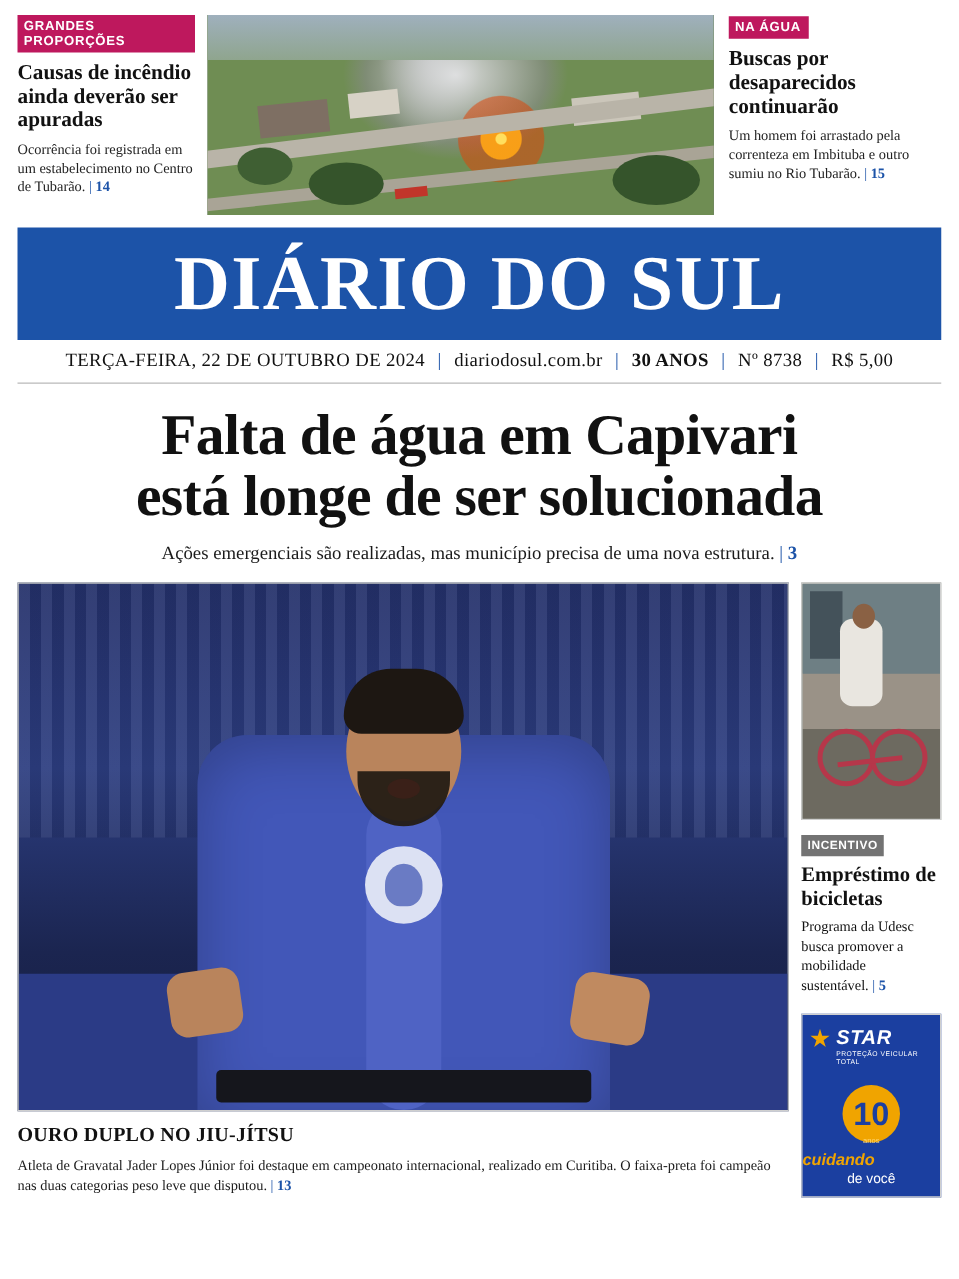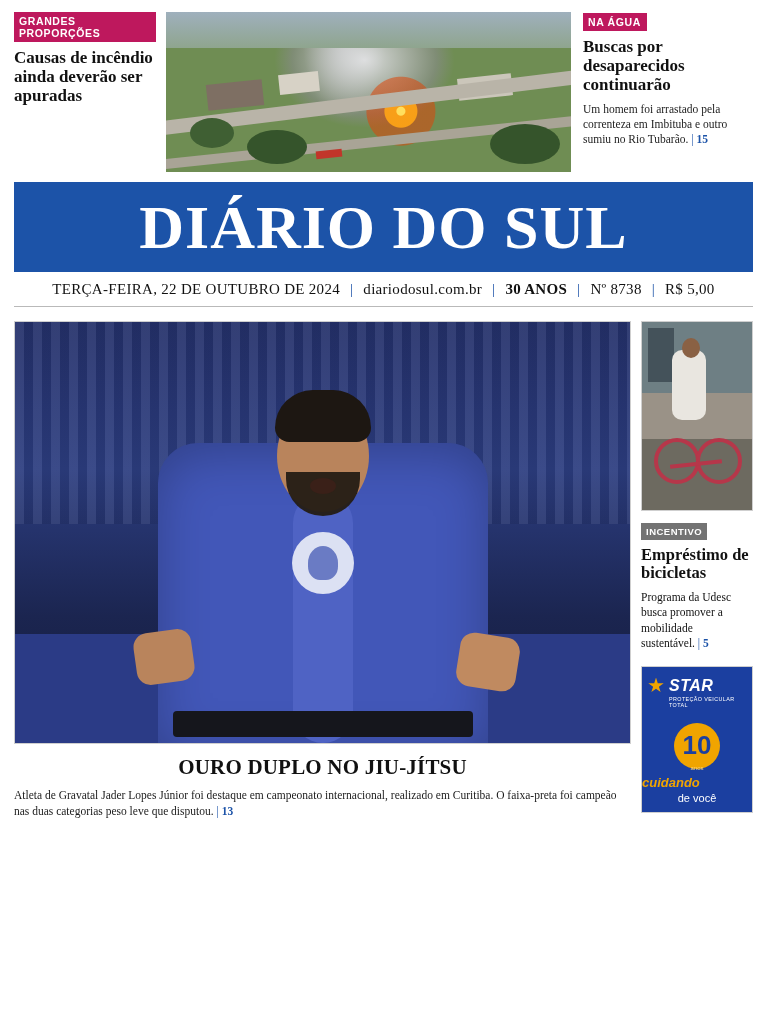--- a/index.html
+++ b/index.html
@@ -119,21 +119,21 @@
   .ph-judo .fistL{position:absolute;left:120px;bottom:60px;width:58px;height:52px;
     background:#b9845c;border-radius:14px;transform:rotate(-8deg);}
   .ph-judo .fistR{position:absolute;right:112px;bottom:54px;width:60px;height:54px;
     background:#c08a60;border-radius:14px;transform:rotate(9deg);}
   .ph-judo .patch{position:absolute;left:50%;top:210px;transform:translateX(-50%);
     width:62px;height:62px;border-radius:50%;background:#e9ecf7;opacity:.92;}
   .ph-judo .patch:after{content:"";position:absolute;left:16px;top:14px;width:30px;height:34px;
     background:#6d7ec4;border-radius:50% 50% 40% 40%;}
 
   .photo-caption-h{
-    text-align:center;font-weight:bold;font-size:21px;margin:11px 0 8px;letter-spacing:.2px;
+    font-weight:bold;font-size:16px;margin:11px 0 8px;letter-spacing:.2px;
   }
   .photo-caption-p{
     font-size:11.5px;line-height:1.38;margin:0;color:#1b1b1b;
   }
 
   
   .side-photo{
     width:112px;height:190px;border:1px solid #cfcfcf;box-sizing:border-box;
     position:relative;overflow:hidden;background:#8a8f84;
   }
@@ -176,20 +176,21 @@
 </head>
 <body>
 
 <div class="page">
 
   <div class="topstrip">
 
     <div class="top-left">
       <div class="kicker">GRANDES PROPORÇÕES</div>
       <h2>Causas de incêndio ainda deverão ser apuradas</h2>
+      <p><span>Ocorrência foi registrada em um estabelecimento no Centro de Tubarão.</span><span class="sep">&nbsp;|&nbsp;</span><span class="pg">14</span></p>
     </div>
 
     <div class="top-photo">
       <div class="ph-fire">
         <div class="strip"></div>
         <div class="bld b1"></div>
         <div class="bld b2"></div>
         <div class="bld b3"></div>
         <div class="road"></div>
         <div class="road2"></div>
@@ -216,20 +217,27 @@
     <span class="bar">|</span>
     <span>diariodosul.com.br</span>
     <span class="bar">|</span>
     <b>30 ANOS</b>
     <span class="bar">|</span>
     <span>Nº 8738</span>
     <span class="bar">|</span>
     <span>R$ 5,00</span>
   </div>
 
+  <div class="lead">
+    <h1>
+      <span>Falta de água em Capivari</span><br>
+      <span>está longe de ser solucionada</span>
+    </h1>
+    <p class="sub"><span>Ações emergenciais são realizadas, mas município precisa de uma nova estrutura.</span><span class="sep">&nbsp;|&nbsp;</span><span class="pg">3</span></p>
+  </div>
 
   <div class="body">
 
     <div class="main-col">
       <div class="mainphoto">
         <div class="ph-judo">
           <div class="crowdblur"></div>
           <div class="mat"></div>
           <div class="gi"></div>
           <div class="lapel"></div>

